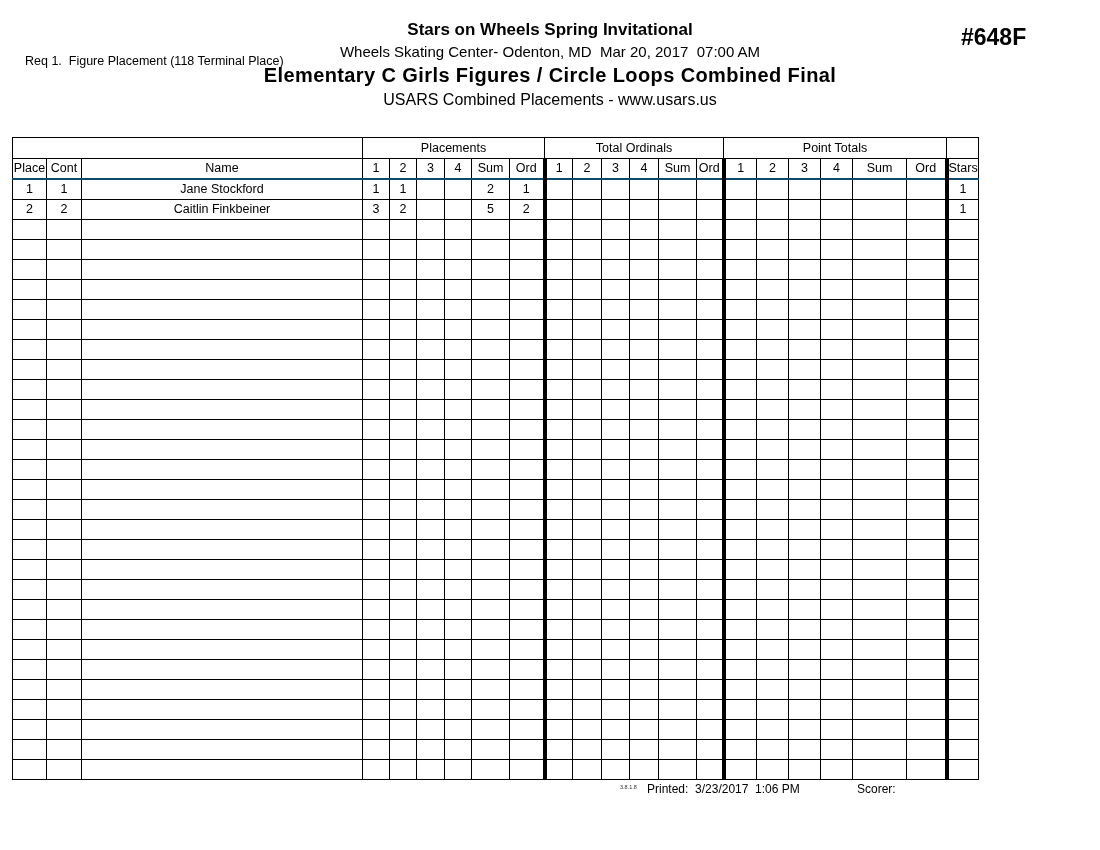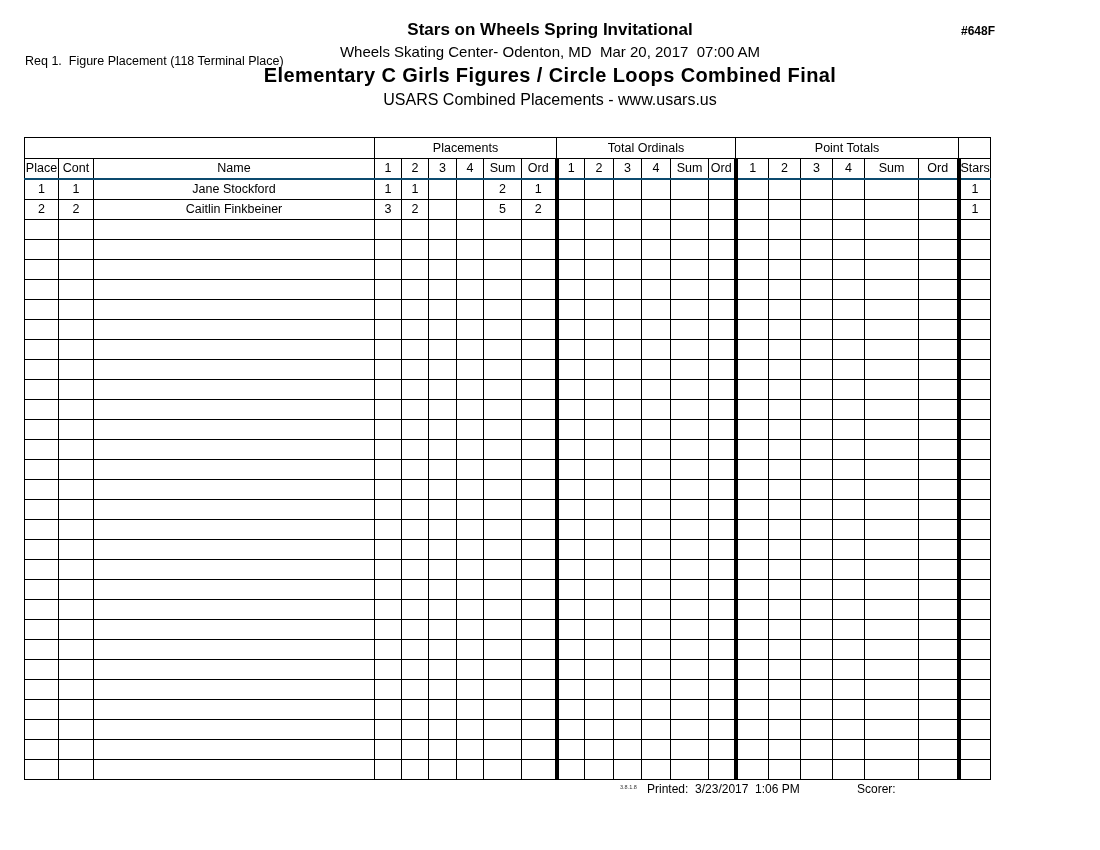--- a/index.html
+++ b/index.html
@@ -9,24 +9,24 @@
   
   .req{position:absolute;left:25px;top:24px;font-size:12.5px;line-height:15px;white-space:pre;}
 
   
   .titles{position:absolute;left:0;top:20px;width:1100px;text-align:center;}
   .event-title{font-size:17px;font-weight:bold;}
   .venue{font-size:15px;margin-top:3px;white-space:pre;}
   .division{font-size:20px;font-weight:bold;margin-top:4px;letter-spacing:0.4px;text-align:center;}
   .subtitle{font-size:16px;margin-top:4px;}
 
-  .event-number{position:absolute;top:24px;left:961px;font-size:12px;font-weight:bold;}
+  .event-number{position:absolute;top:24px;left:961px;font-size:23px;font-weight:bold;}
 
   
-  table.results{position:absolute;left:24px;top:137px;border-collapse:collapse;table-layout:fixed;padding-left:28px;}
+  table.results{position:absolute;left:12px;top:137px;border-collapse:collapse;table-layout:fixed;padding-left:28px;}
   table.results td, table.results th{
       border:1px solid #000;height:19px;padding:0;margin:0;
       font-size:12.5px;font-weight:normal;text-align:center;
       overflow:hidden;white-space:nowrap;vertical-align:middle;line-height:19px;}
   tr.group-row td{height:20px;line-height:20px;}
   td.glabel{text-align:left;padding-left:4px;}
   td.nb{border:none;}
   tr.head-row th{border-bottom:2px solid #0c4a6e;}
   .al{text-align:left;}
   .pl2{padding-left:2px;}

